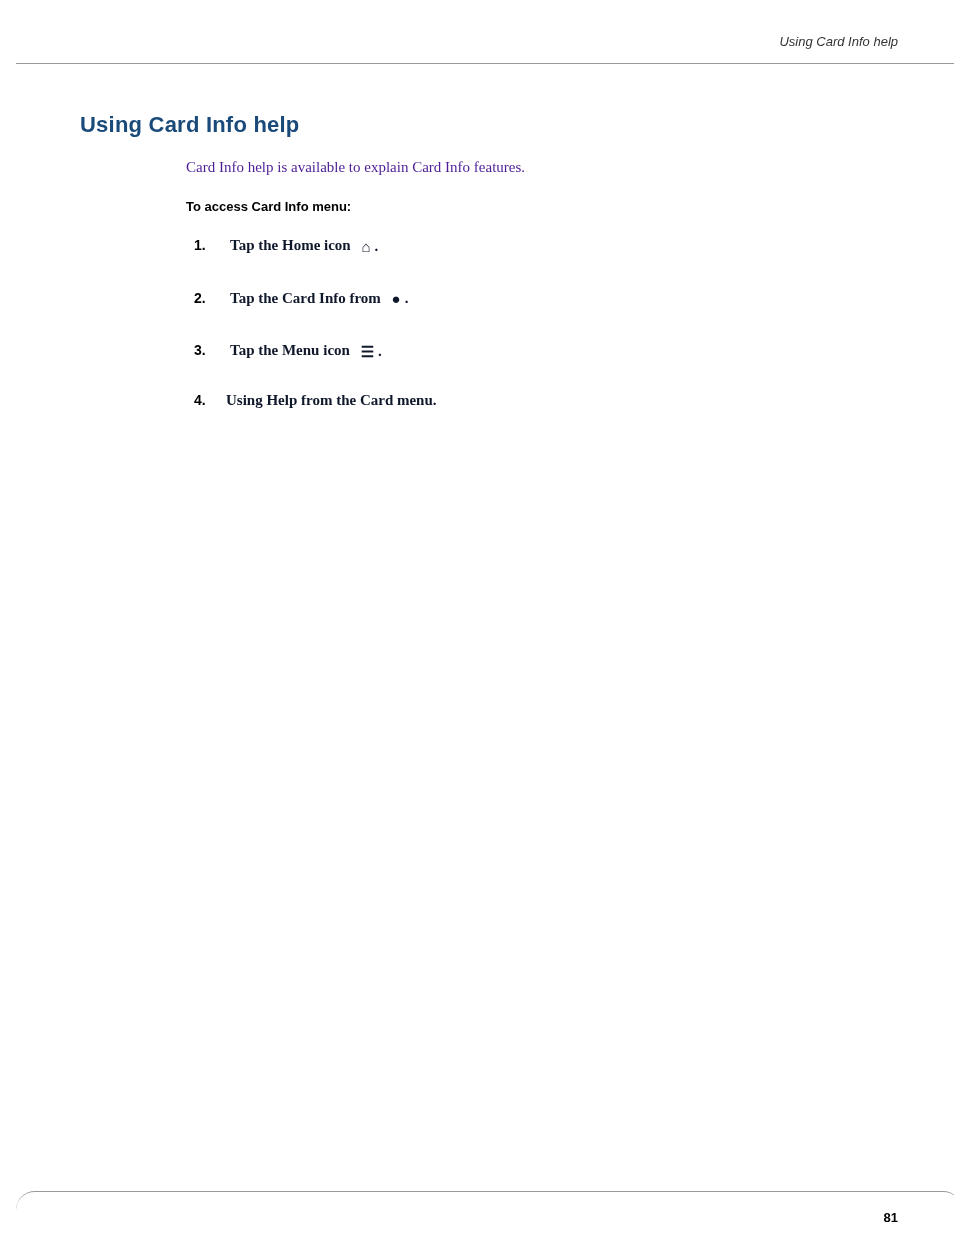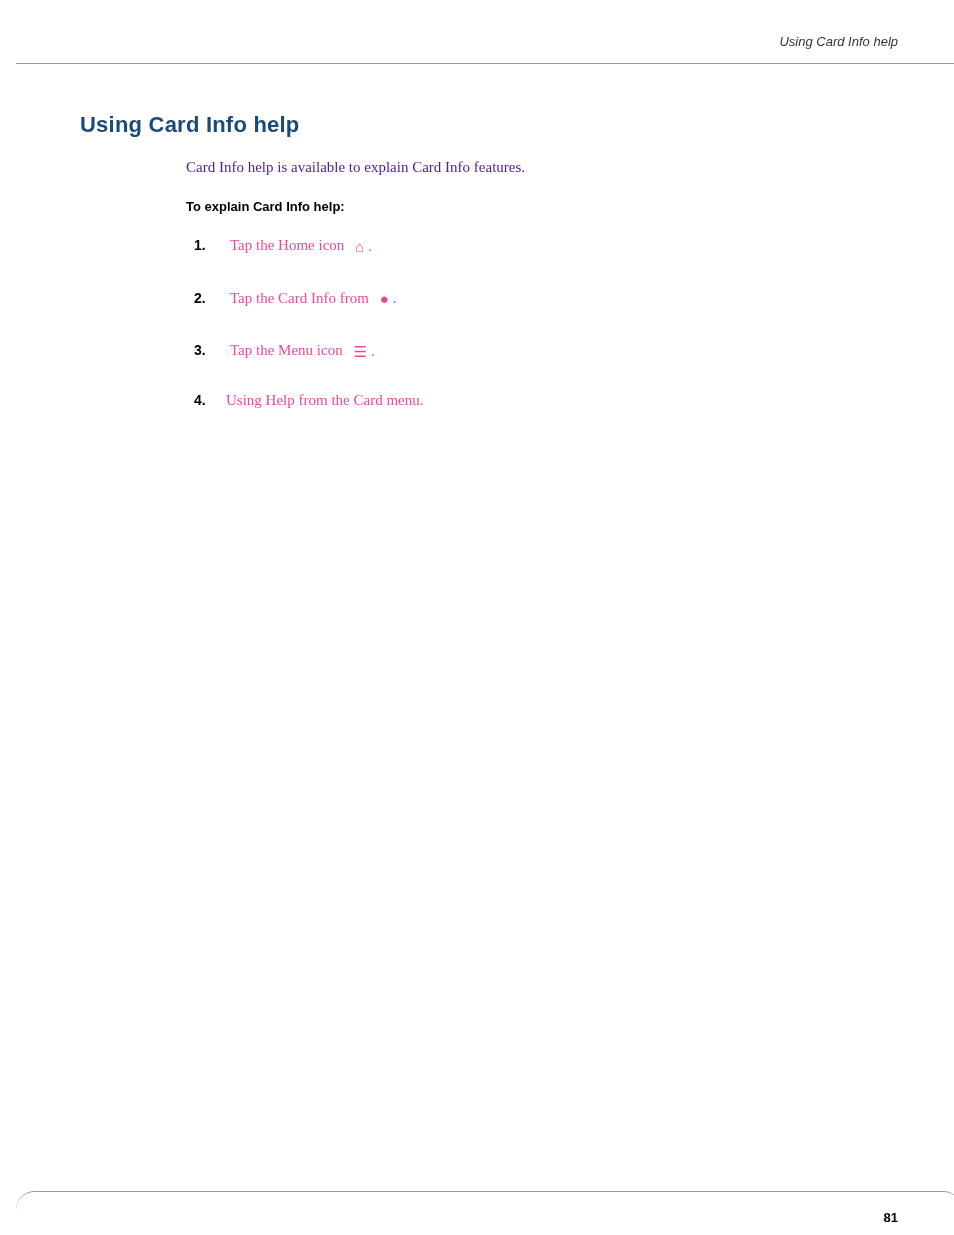--- a/index.html
+++ b/index.html
@@ -94,21 +94,22 @@
     .list-number {
       font-family: Arial, sans-serif;
       font-weight: bold;
       font-size: 14px;
       min-width: 24px;
       color: #000;
     }
 
     .list-text {
       font-size: 15px;
-      color: #ec4899;
+      color: #0f172a;
+      font-weight: bold;
     }
 
     .inline-icon {
       font-size: 16px;
       margin-left: 3px;
       vertical-align: middle;
       display: inline-block;
     }
 
     
@@ -155,21 +156,21 @@
   <div class="page-header">
     <span class="header-title">Using Card Info help</span>
   </div>
 
   <div class="main-content">
 
     <h1 class="section-title">Using Card Info help</h1>
 
     <p class="intro-paragraph">Card Info help is available to explain Card Info features.</p>
 
-    <p class="sub-heading">To explain Card Info help:</p>
+    <p class="sub-heading">To access Card Info menu:</p>
 
     <ol class="numbered-list">
 
       <li>
         <span class="list-number">1.</span>
         <span class="list-text">
           <span>Tap the Home icon</span>
           <span class="inline-icon home-icon">⌂</span>.
         </span>
       </li>

